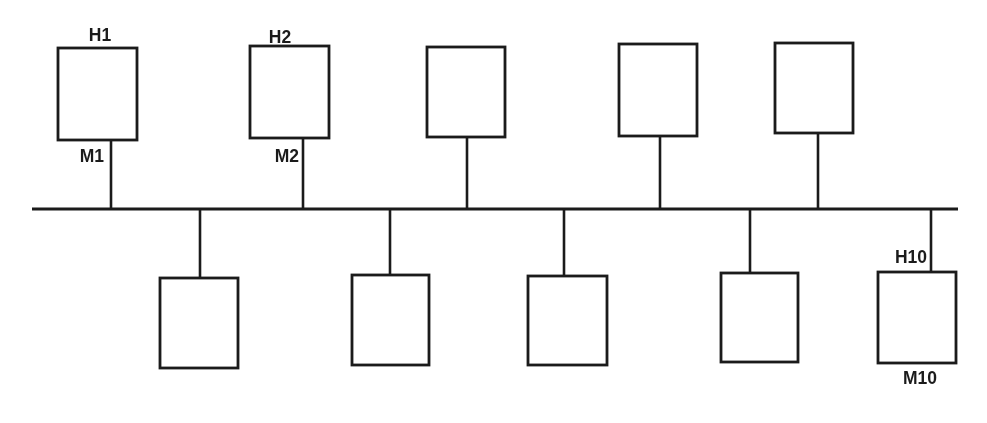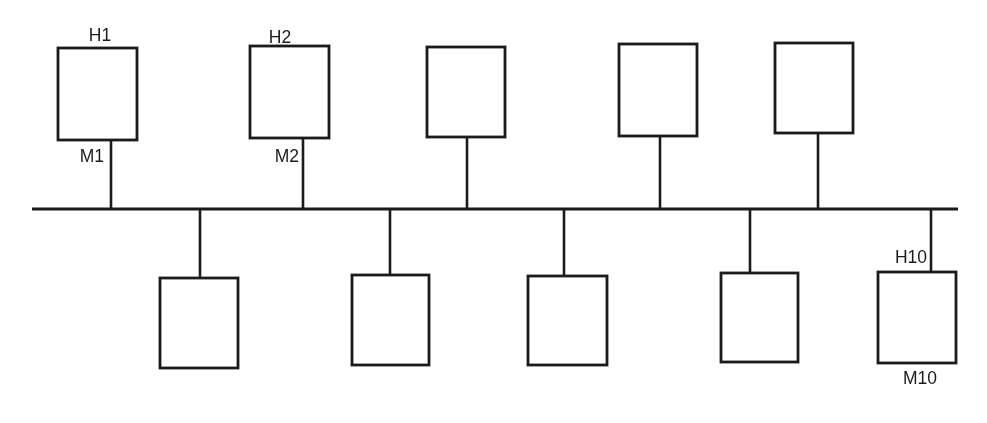--- a/index.html
+++ b/index.html
@@ -6,20 +6,21 @@
     margin: 0;
     padding: 0;
     background: #ffffff;
   }
   .stage {
     position: relative;
     width: 987px;
     height: 423px;
     background: #ffffff;
     overflow: hidden;
+    font-weight: bold;
   }
   svg text {
     font-family: "Liberation Sans", "DejaVu Sans", sans-serif;
   }
 </style>
 </head>
 <body>
 
 <div class="stage">
   <svg id="diagram-svg" xmlns="http://www.w3.org/2000/svg" width="987" height="423" viewBox="0 0 987 423">

